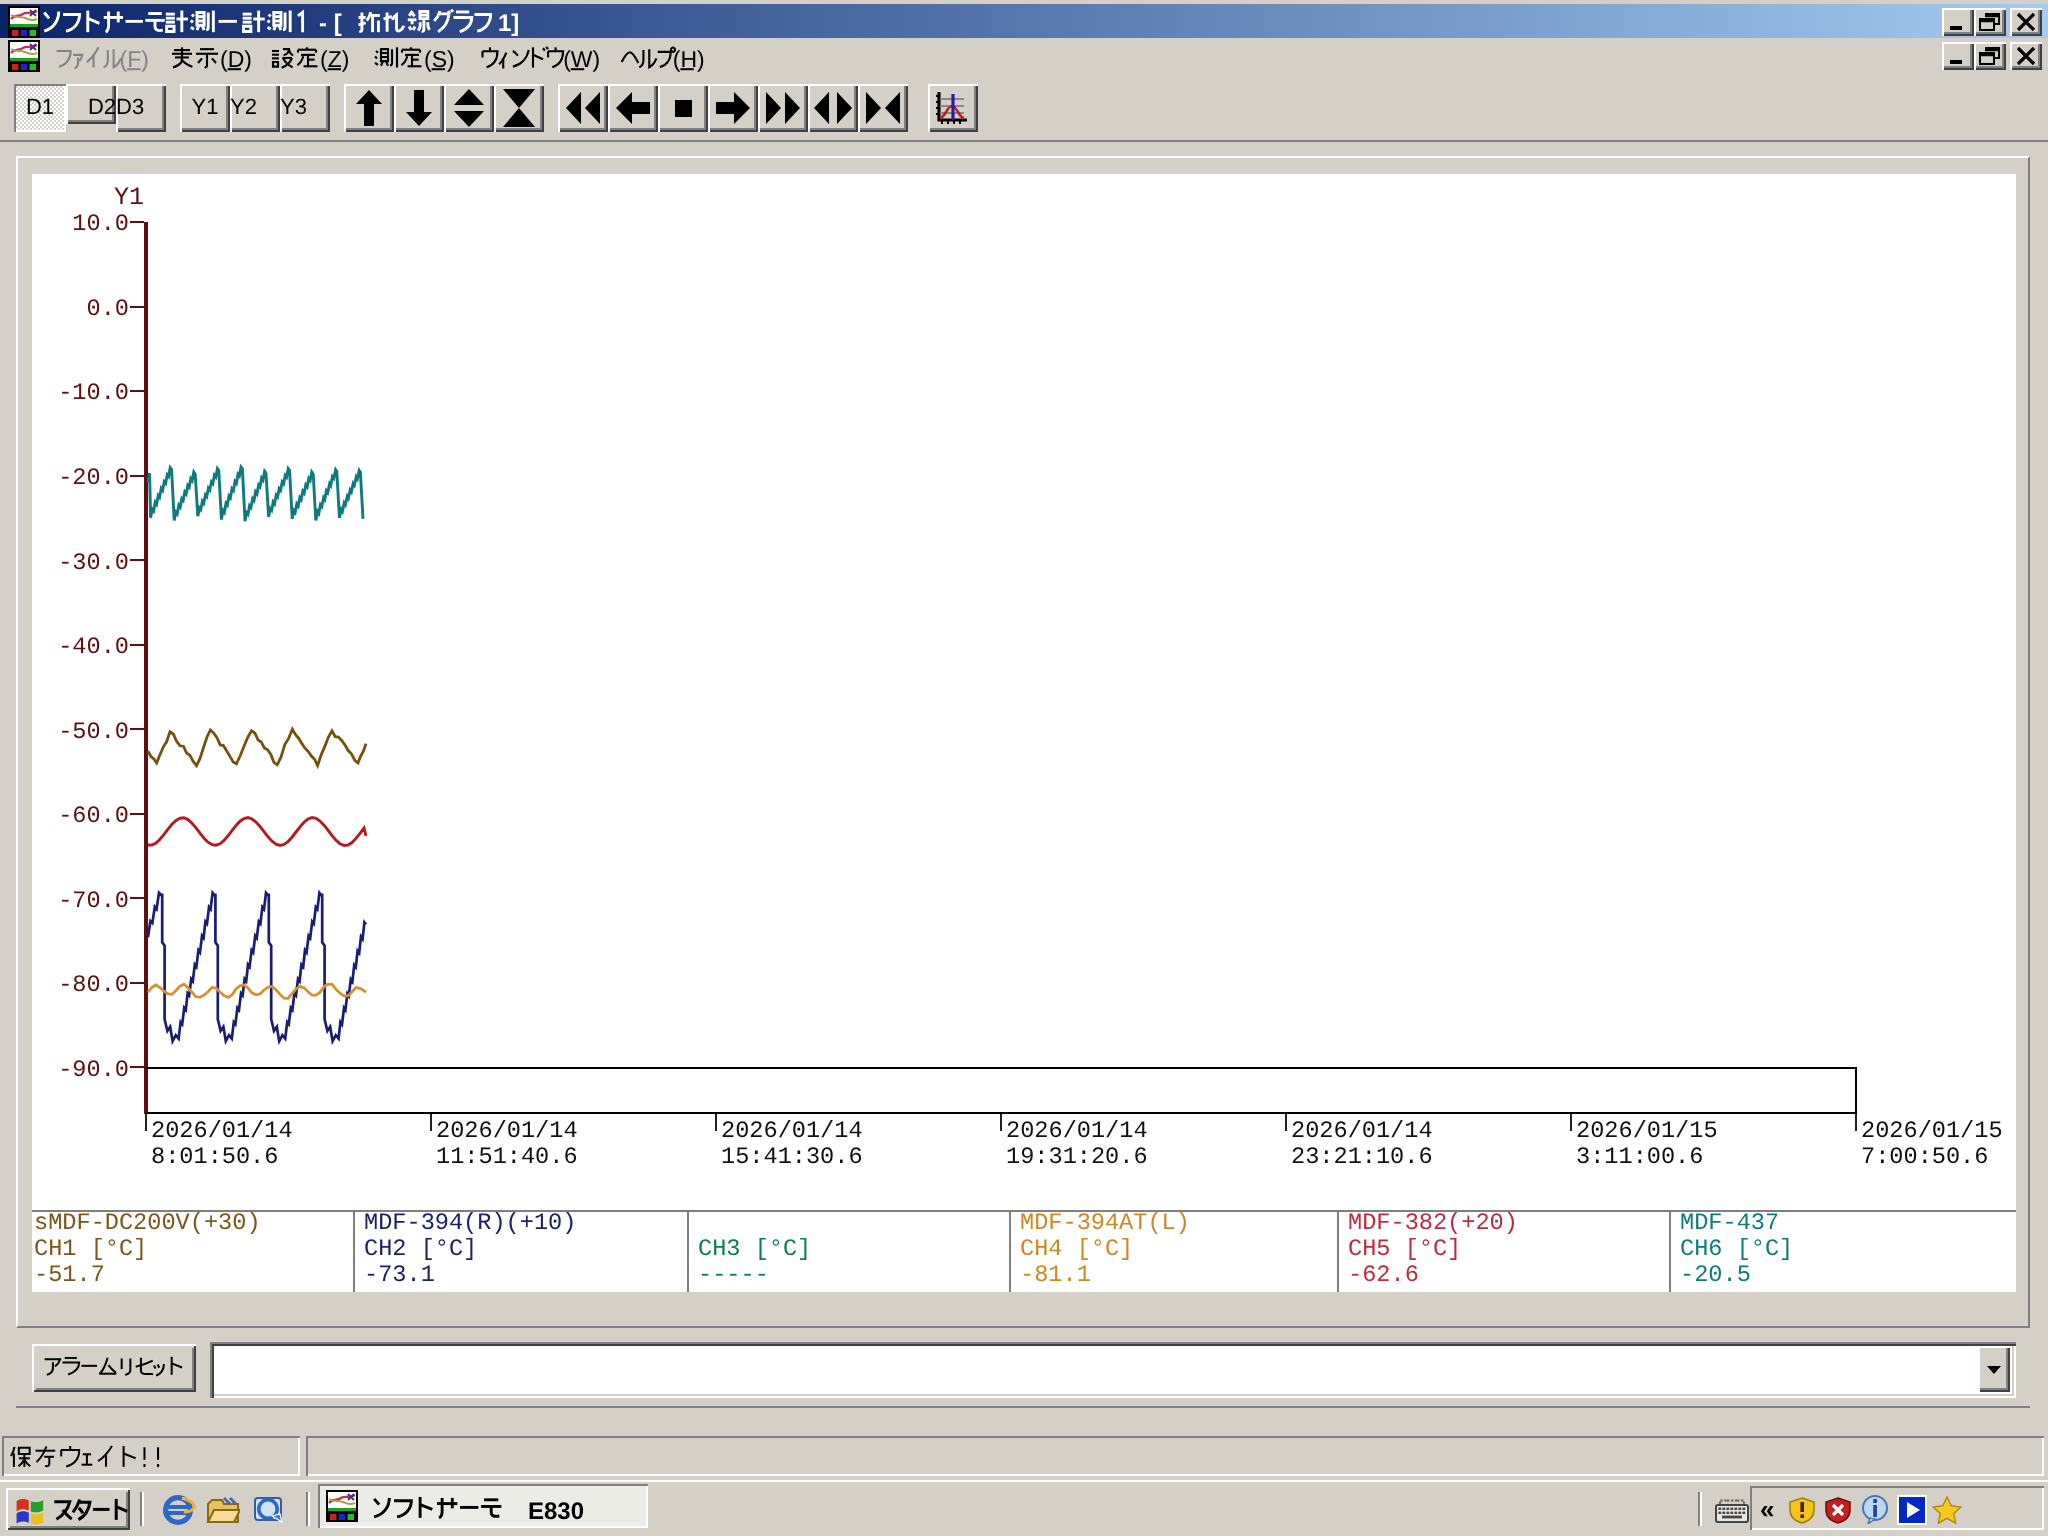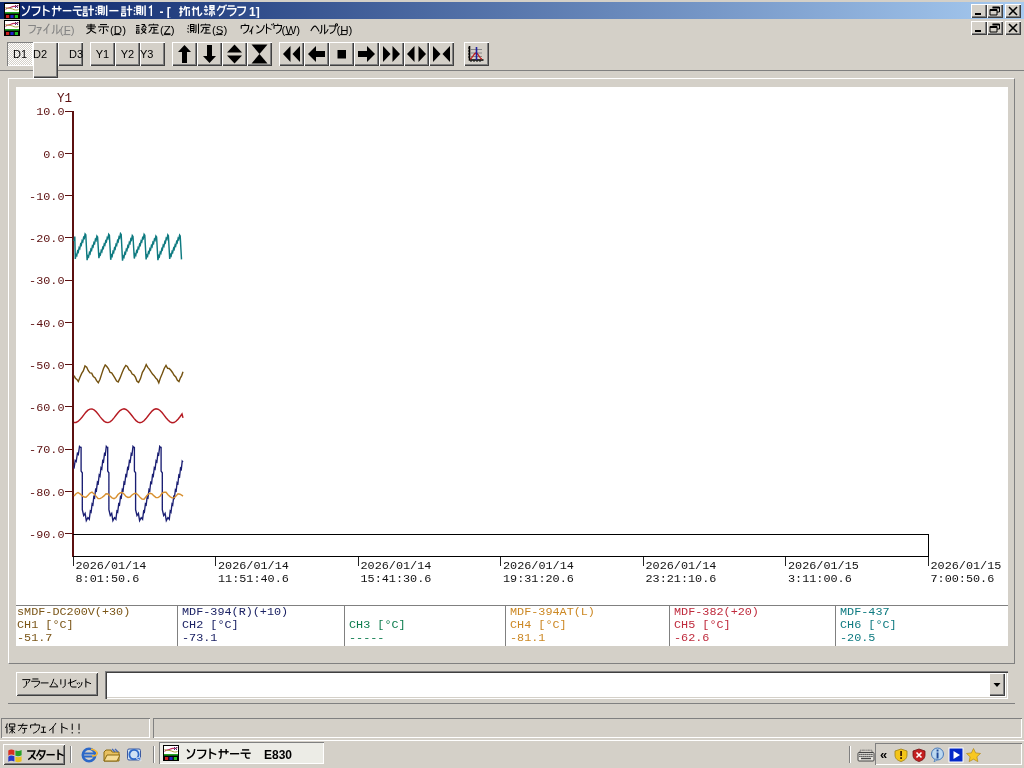--- a/index.html
+++ b/index.html
@@ -314,24 +314,24 @@
 <div class="abs raised" style="left:1005px;top:21px;width:16px;height:14px">
     <svg width="16" height="14">
       <path d="M4 3l8 8M12 3l-8 8" stroke="#000" stroke-width="1.6"></path>
     </svg>
   </div>
 
 <div class="abs" style="left:0;top:37px;width:1024px;height:34px;background:#d4d0c8;border-bottom:1px solid #808080"></div>
 
 <div class="abs" id="tbar" style="left:0;top:42px;width:1024px;height:24px;font-size:11px;color:#000">
 <div class="abs" style="left:7px;width:26px;height:24px;background:#d4d0c8;background-image:repeating-conic-gradient(#fff 0 90deg,#d4d0c8 90deg 180deg,#fff 180deg 270deg,#d4d0c8 270deg 360deg);background-size:2px 2px;box-shadow:inset 1px 1px 0 #808080,inset -1px -1px 0 #fff;text-align:center;line-height:24px">D1</div>
-<div class="abs raised" style="left:33px;width:25px;height:36px;text-align:left;line-height:24px">D2</div>
-<div class="abs raised" style="left:58px;width:25px;height:24px;text-align:right;line-height:24px">D3</div>
+<div class="abs raised" style="left:33px;width:25px;height:20px;text-align:right;line-height:24px">D2</div>
+<div class="abs raised" style="left:58px;width:25px;height:24px;text-align:left;line-height:24px">D3</div>
 <div class="abs raised" style="left:90px;width:25px;height:24px;text-align:center;line-height:24px">Y1</div>
-<div class="abs raised" style="left:115px;width:25px;height:24px;text-align:center;line-height:24px">Y2</div>
+<div class="abs raised" style="left:115px;width:25px;height:24px;line-height:24px">Y2</div>
 <div class="abs raised" style="left:140px;width:25px;height:24px;text-align:left;line-height:24px">Y3</div>
 <div class="abs raised" style="left:172px;width:25px;height:24px">
       <svg width="25" height="24" viewBox="0 0 25 24">
         <polygon points="12.5,3 19,10 15,10 15,21 10,21 10,10 6,10" fill="#000"></polygon>
       </svg>
     </div>
 <div class="abs raised" style="left:197px;width:25px;height:24px">
       <svg width="25" height="24" viewBox="0 0 25 24">
         <polygon points="12.5,21 6,14 10,14 10,3 15,3 15,14 19,14" fill="#000"></polygon>
       </svg>

